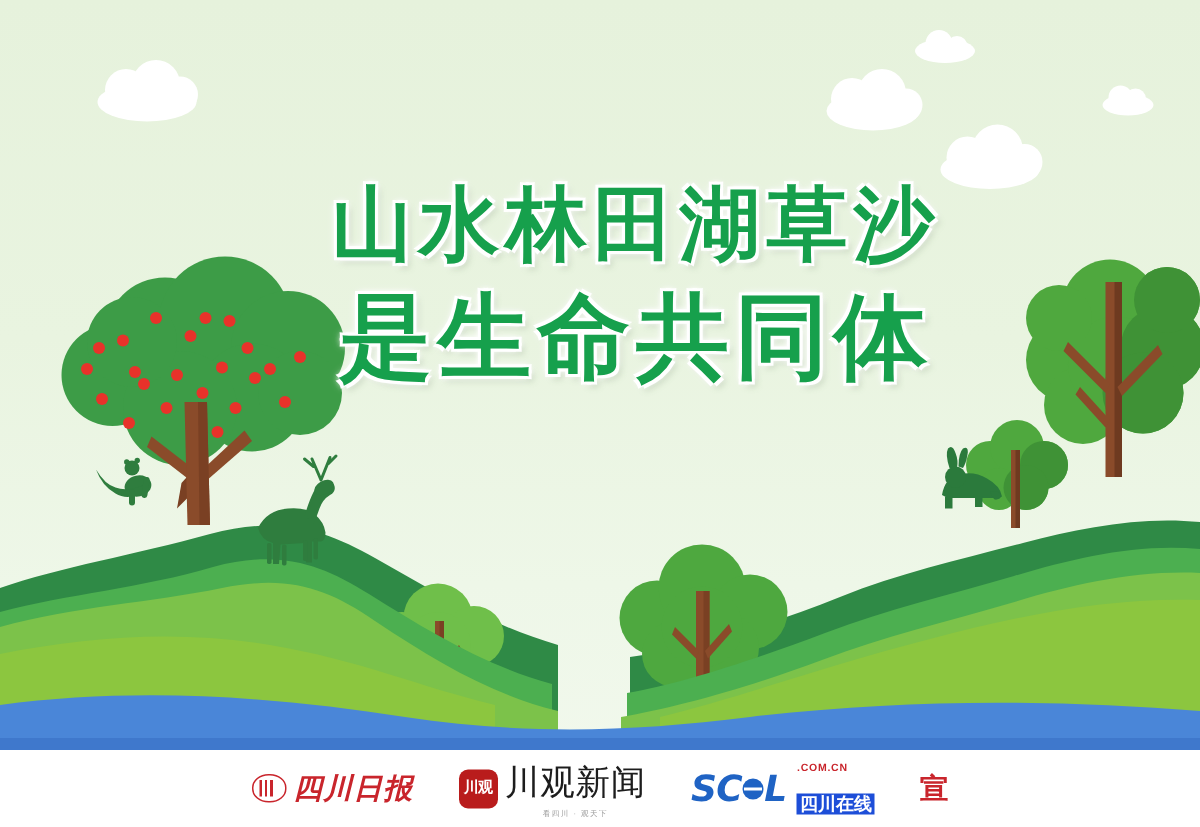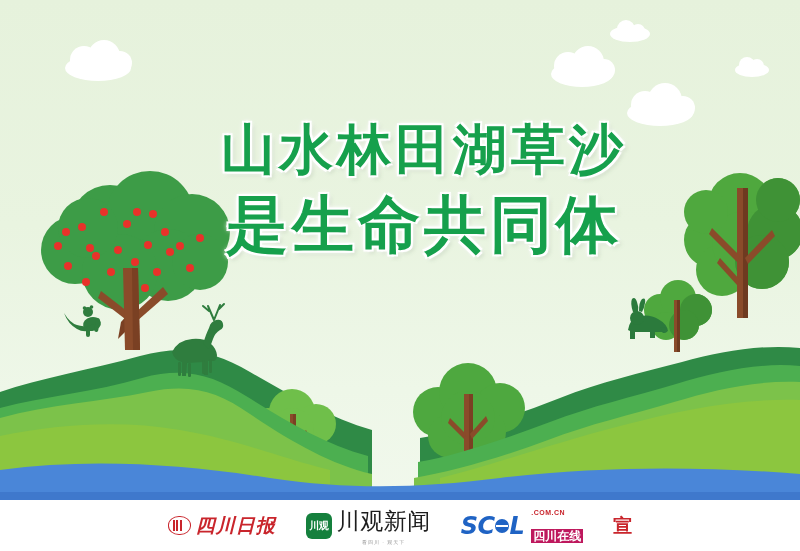--- a/index.html
+++ b/index.html
@@ -69,21 +69,21 @@
   }
   .sd-text{
     font-family:"DejaVu Serif","Liberation Serif",serif;
     font-weight:bold;font-size:19px;color:#c9252c;
     letter-spacing:1px;
     font-style:italic;
   }
 
   .cgx-badge{
     width:26px;height:26px;border-radius:6px;
-    background:#15803d;
+    background:#b91c1c;
     color:#fff;font-size:10px;font-weight:bold;
     display:flex;align-items:center;justify-content:center;
     line-height:1;
     letter-spacing:-.5px;
   }
   .cgx-main{
     font-family:"DejaVu Serif","Liberation Serif",serif;
     font-weight:normal;font-size:23px;color:#1d1d1d;letter-spacing:.5px;text-align:right;
   }
   .cgx-sub{
@@ -99,21 +99,21 @@
     width:14px;height:14px;border-radius:50%;
     background:#1f63c4;
     display:inline-block;margin:0 .5px;position:relative;
   }
   .scol-globe:after{
     content:"";position:absolute;left:1px;top:6px;width:12px;height:2px;background:#fff;
   }
   .scol-right{display:flex;flex-direction:column;line-height:1;margin-left:2px;}
   .scol-dom{font-size:7px;color:#c9252c;font-weight:bold;letter-spacing:.5px;}
   .scol-cn{
-    font-size:12px;font-weight:bold;color:#fff;background:#be185d;
+    font-size:12px;font-weight:bold;color:#fff;background:#1d4ed8;
     padding:1px 2px;margin-top:13px;letter-spacing:0;
   }
   .xuan{
     font-family:"DejaVu Serif","Liberation Serif",serif;
     font-size:19px;font-weight:bold;color:#c9252c;
   }
 </style>
 </head>
 <body>
 

